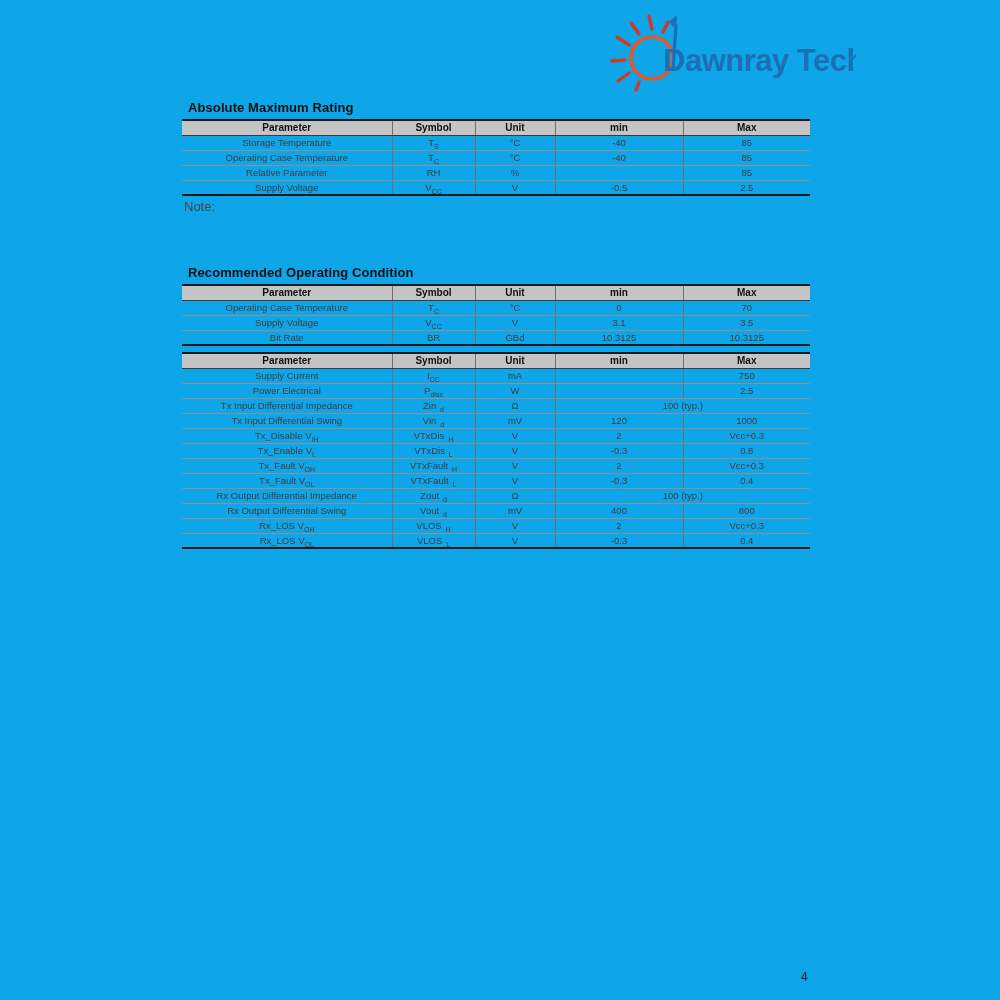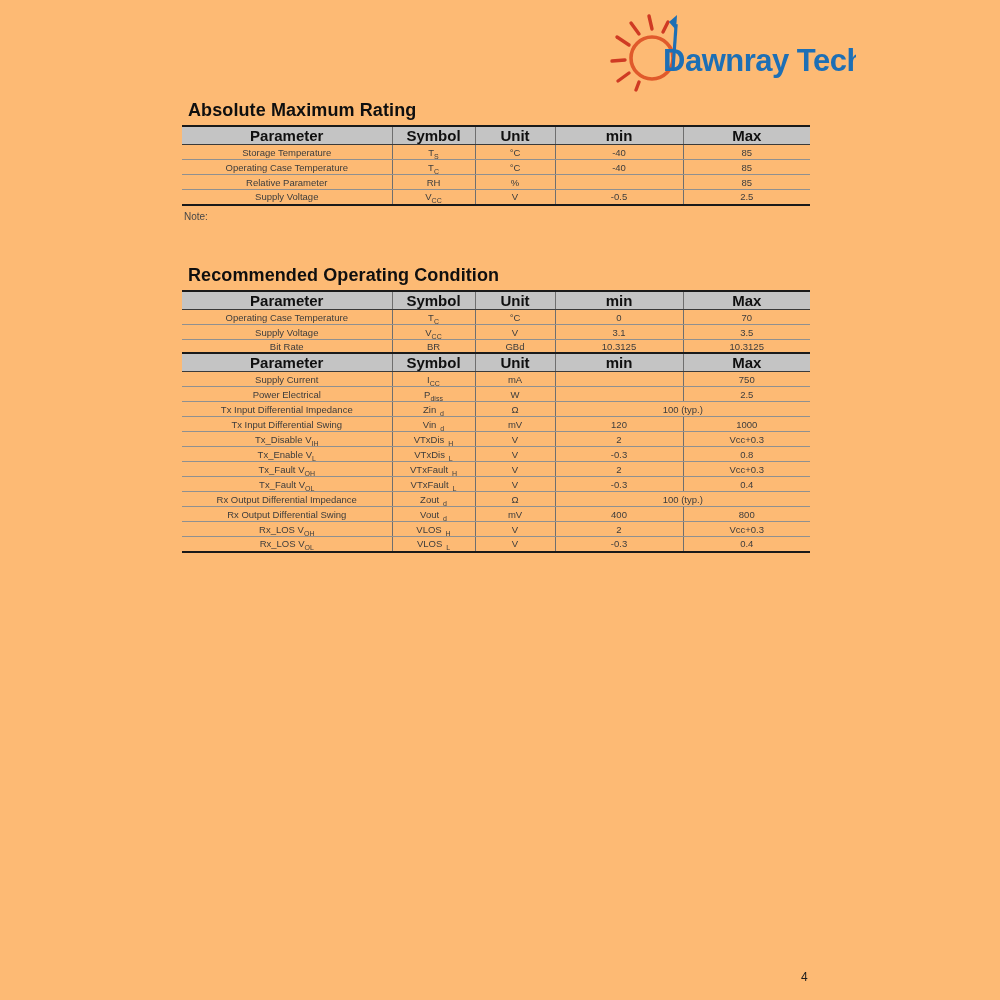--- a/index.html
+++ b/index.html
@@ -1,66 +1,66 @@
 <!DOCTYPE html>
 <html><head>
 <meta charset="utf-8">
 <style>
   * { box-sizing: border-box; }
   html,body { margin:0; padding:0; background:#ffffff; }
   .page {
     position: relative;
     width: 1000px; height: 1000px;
-    background: #fdba74;
+    background: #0ea5e9;
     font-family: "Liberation Sans", sans-serif;
     overflow: hidden;
   }
 
   
   .logo { position:absolute; left:606px; top:6px; width:250px; height:86px; }
 
   
   .section { position:absolute; left:182px; width:628px; }
   .section-title {
     margin:0 0 4px 6px;
-    font-size:18px; font-weight:bold; color:#0f0f0f;
+    font-size:13px; font-weight:bold; color:#0f0f0f;
     letter-spacing:0.1px;
   }
   .s1 { top:100px; }
   .s2 { top:265px; }
   .s3 { top:352px; }
 
   
   table.spec {
     border-collapse: collapse;
     table-layout: fixed;
     width: 628px;
     border-top: 2px solid #1a1a1a;
     border-bottom: 2px solid #1a1a1a;
   }
   table.spec th {
     background:#c4c4c4;
-    font-size:15px; font-weight:bold; color:#101010;
+    font-size:10px; font-weight:bold; color:#101010;
     height:15px; padding:0 2px;
     border-bottom:1.5px solid #3a3a3a;
     text-align:center;
   }
   table.spec td {
     font-size:9.5px; color:#3c3c3c;
     height:15px; padding:0 2px;
     text-align:center;
     border-bottom:1px solid #909090;
     white-space:nowrap; overflow:hidden;
   }
   table.spec tr > *:not(:last-child) { border-right:1px solid #6f6f6f; }
   table.spec tbody tr:last-child td { border-bottom:none; }
   table.spec sub { font-size:7px; line-height:0; }
 
   
-  .note { margin:4px 0 0 2px; font-size:10px; color:#474747; line-height:14px; }
+  .note { margin:4px 0 0 2px; font-size:13px; color:#474747; line-height:14px; }
 
   
   .footer-site {
     position:absolute; left:185px; top:1008px;
     font-size:16px; color:#1c1c1c; letter-spacing:0.6px;margin-left:36px;
   }
   .footer-page {
     position:absolute; left:801px; top:970px;
     font-size:12px; color:#1c1c1c;
   }

